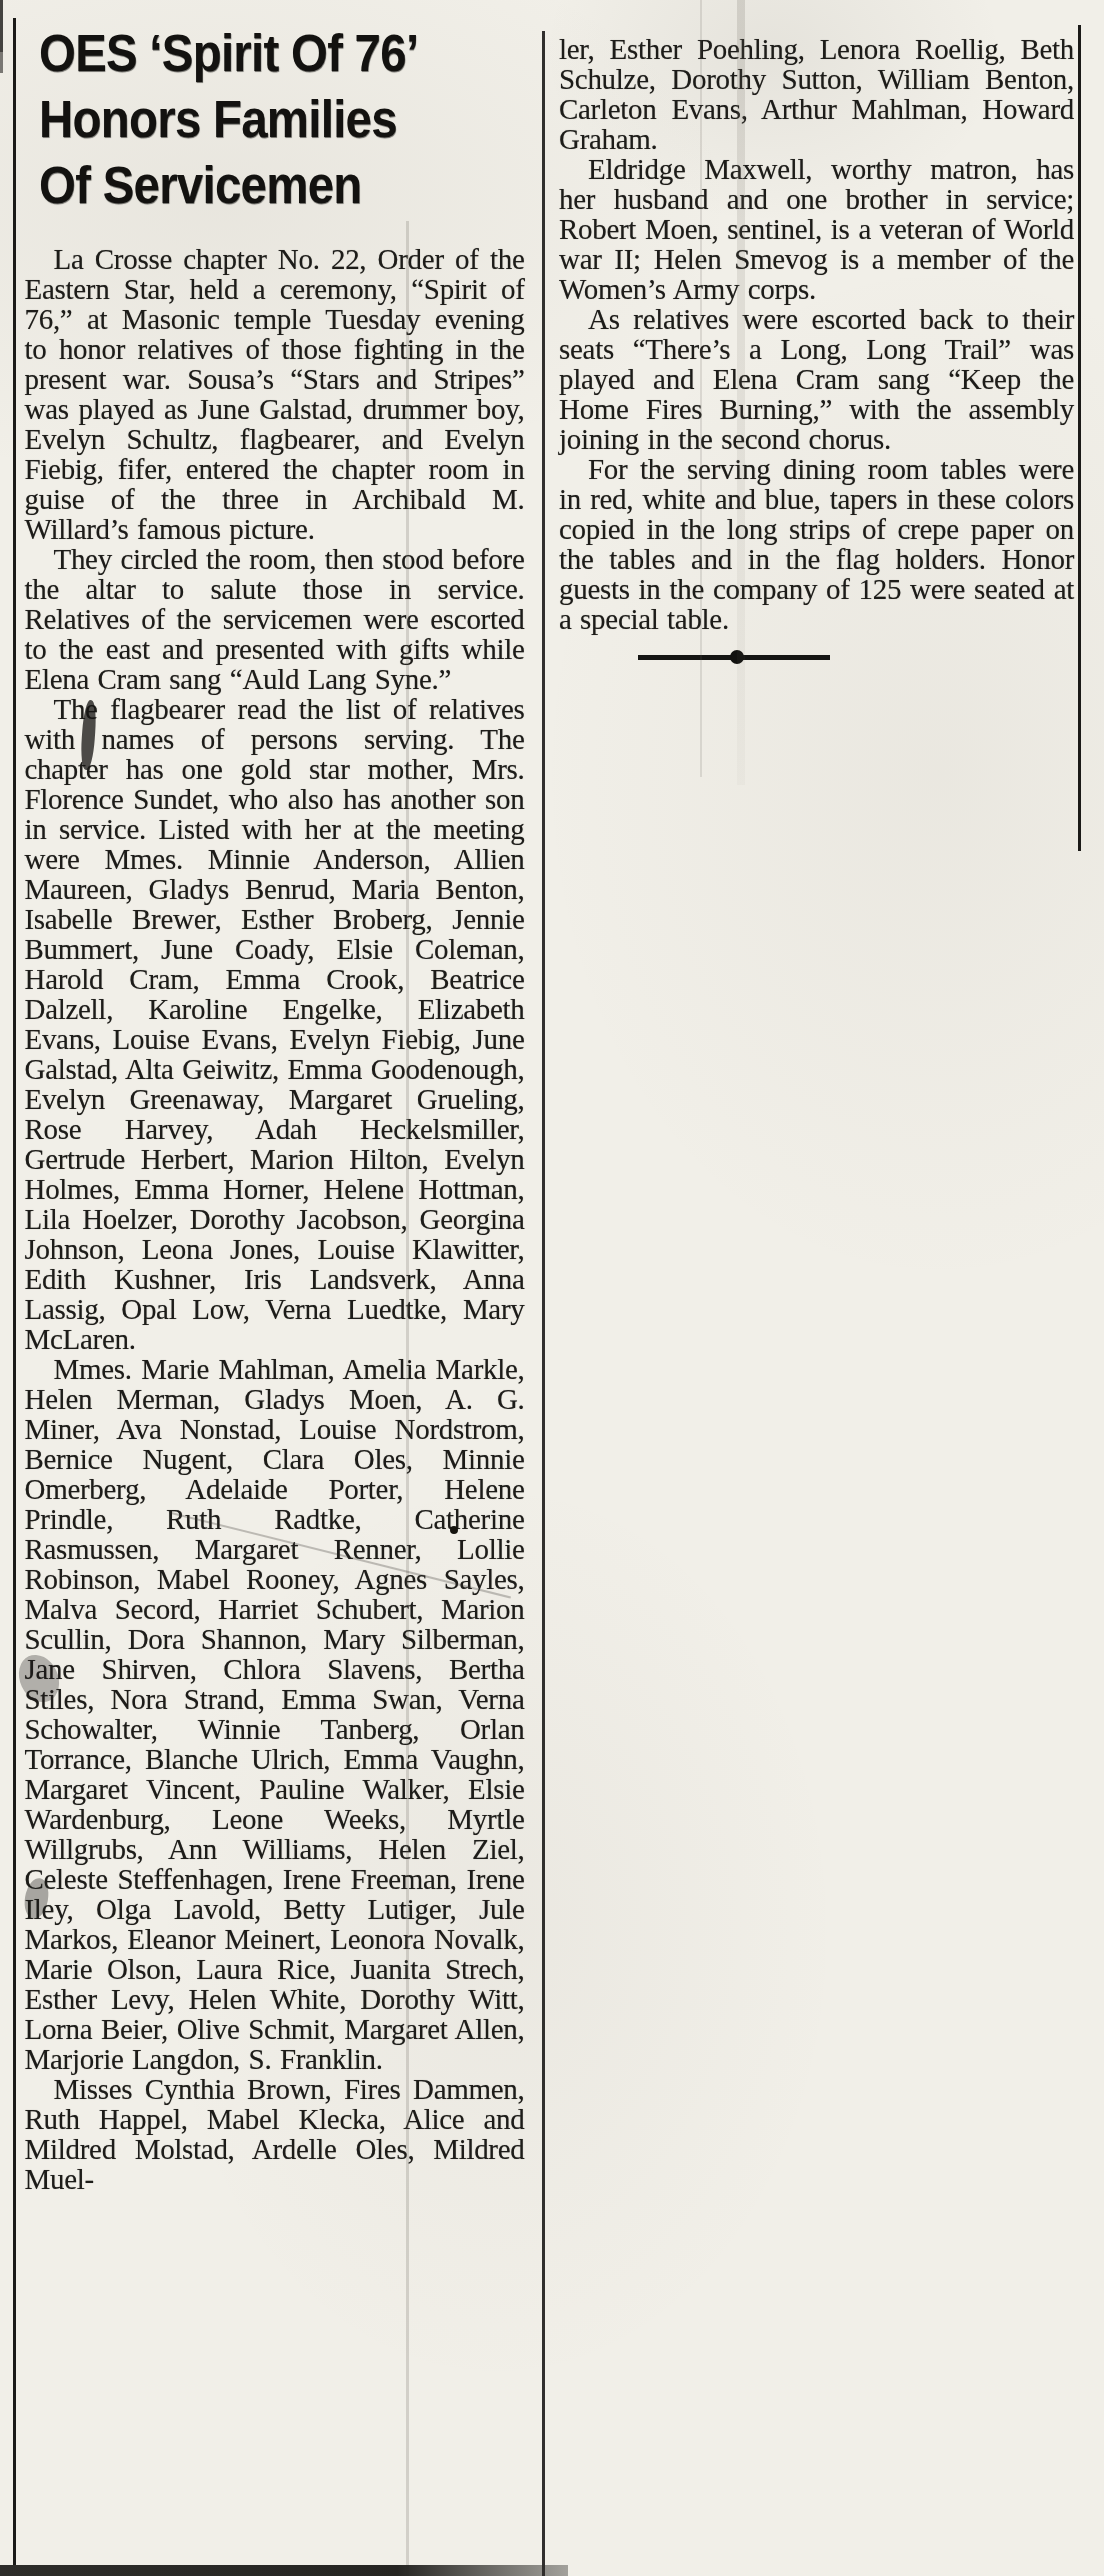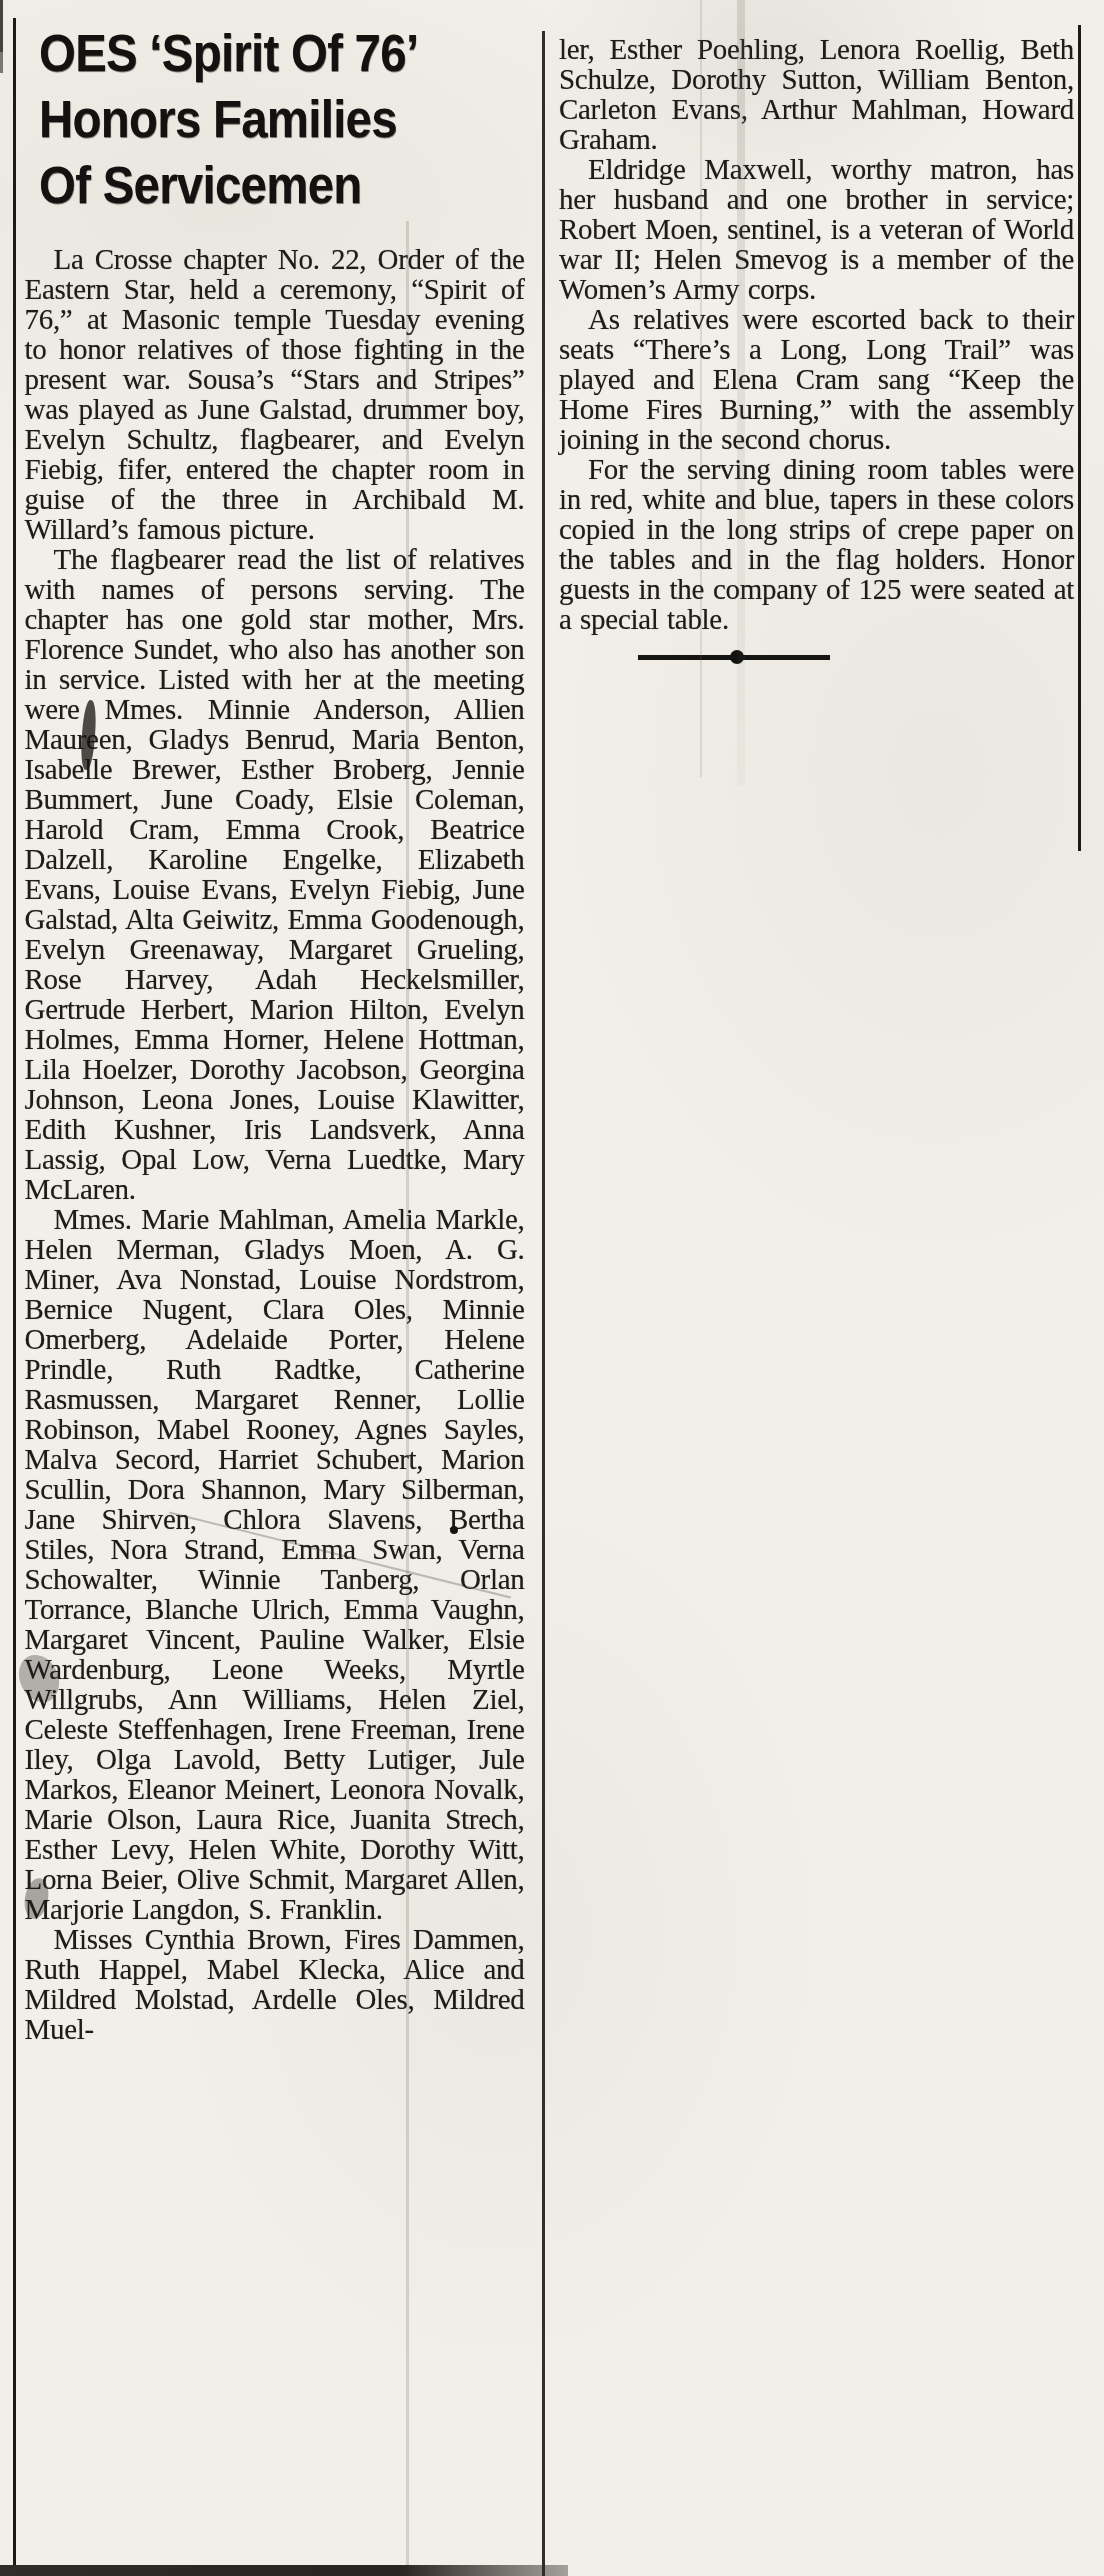--- a/index.html
+++ b/index.html
@@ -110,20 +110,21 @@
   <div class="rule-right-tick2"></div>
 
   <div class="col col-left">
     <h1 class="headline">
       <span class="hl">OES ‘Spirit Of 76’</span>
       <span class="hl">Honors Families</span>
       <span class="hl">Of Servicemen</span>
     </h1>
     <div class="bodycopy">
       <p>La Crosse chapter No. 22, Order of the Eastern Star, held a ceremony, “Spirit of 76,” at Masonic temple Tuesday evening to honor relatives of those fighting in the present war. Sousa’s “Stars and Stripes” was played as June Galstad, drummer boy, Evelyn Schultz, flagbearer, and Evelyn Fiebig, fifer, entered the chapter room in guise of the three in Archibald M. Willard’s famous picture.</p>
+      <p>They circled the room, then stood before the altar to salute those in service. Relatives of the servicemen were escorted to the east and presented with gifts while Elena Cram sang “Auld Lang Syne.”</p>
       <p>The flagbearer read the list of relatives with names of persons serving. The chapter has one gold star mother, Mrs. Florence Sundet, who also has another son in service. Listed with her at the meeting were Mmes. Minnie Anderson, Allien Maureen, Gladys Benrud, Maria Benton, Isabelle Brewer, Esther Broberg, Jennie Bummert, June Coady, Elsie Coleman, Harold Cram, Emma Crook, Beatrice Dalzell, Karoline Engelke, Elizabeth Evans, Louise Evans, Evelyn Fiebig, June Galstad, Alta Geiwitz, Emma Goodenough, Evelyn Greenaway, Margaret Grueling, Rose Harvey, Adah Heckelsmiller, Gertrude Herbert, Marion Hilton, Evelyn Holmes, Emma Horner, Helene Hottman, Lila Hoelzer, Dorothy Jacobson, Georgina Johnson, Leona Jones, Louise Klawitter, Edith Kushner, Iris Landsverk, Anna Lassig, Opal Low, Verna Luedtke, Mary McLaren.</p>
       <p>Mmes. Marie Mahlman, Amelia Markle, Helen Merman, Gladys Moen, A. G. Miner, Ava Nonstad, Louise Nordstrom, Bernice Nugent, Clara Oles, Minnie Omerberg, Adelaide Porter, Helene Prindle, Ruth Radtke, Catherine Rasmussen, Margaret Renner, Lollie Robinson, Mabel Rooney, Agnes Sayles, Malva Secord, Harriet Schubert, Marion Scullin, Dora Shannon, Mary Silberman, Jane Shirven, Chlora Slavens, Bertha Stiles, Nora Strand, Emma Swan, Verna Schowalter, Winnie Tanberg, Orlan Torrance, Blanche Ulrich, Emma Vaughn, Margaret Vincent, Pauline Walker, Elsie Wardenburg, Leone Weeks, Myrtle Willgrubs, Ann Williams, Helen Ziel, Celeste Steffenhagen, Irene Freeman, Irene Iley, Olga Lavold, Betty Lutiger, Jule Markos, Eleanor Meinert, Leonora Novalk, Marie Olson, Laura Rice, Juanita Strech, Esther Levy, Helen White, Dorothy Witt, Lorna Beier, Olive Schmit, Margaret Allen, Marjorie Langdon, S. Franklin.</p>
       <p>Misses Cynthia Brown, Fires Dammen, Ruth Happel, Mabel Klecka, Alice and Mildred Molstad, Ardelle Oles, Mildred Muel-</p>
     </div>
   </div>
 
   <div class="col col-right">
     <div class="bodycopy">
       <p class="noindent">ler, Esther Poehling, Lenora Roellig, Beth Schulze, Dorothy Sutton, William Benton, Carleton Evans, Arthur Mahlman, Howard Graham.</p>
       <p>Eldridge Maxwell, worthy matron, has her husband and one brother in service; Robert Moen, sentinel, is a veteran of World war II; Helen Smevog is a member of the Women’s Army corps.</p>

